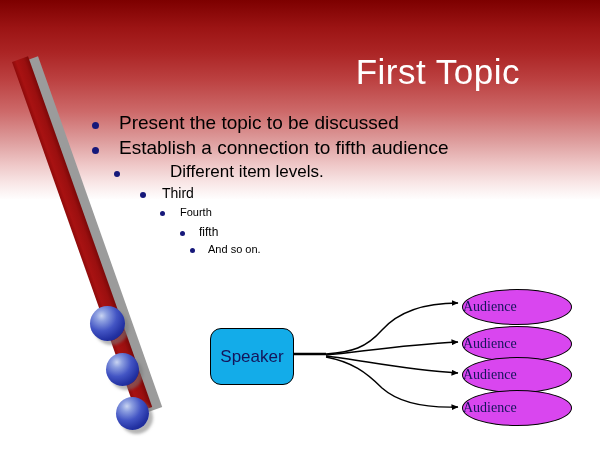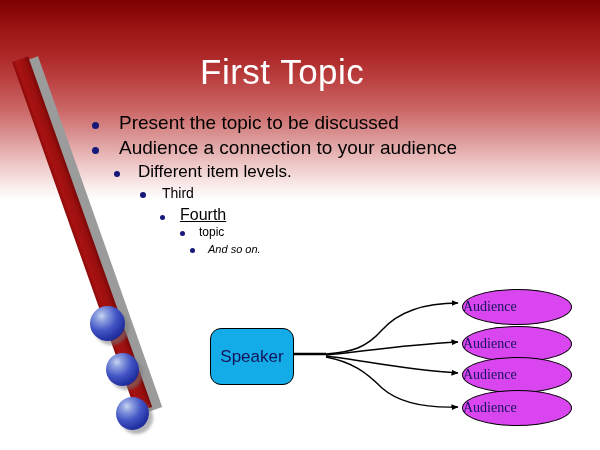--- a/index.html
+++ b/index.html
@@ -40,21 +40,21 @@
     height: 251px;
     background: #ffffff;
   }
 
   
   #title {
     position: absolute;
     left: 200px;
     top: 52px;
     width: 320px;
-    text-align: left;
+    text-align: right;
     color: #ffffff;
     font-size: 35px;
     font-weight: normal;
     letter-spacing: 0.5px;
     white-space: nowrap;
   }
 
   
   .ramp-shadow {
     position: absolute;
@@ -114,37 +114,37 @@
   .b-text {
     color: #000000;
     font-family: "Liberation Sans", sans-serif;
   }
 
   
   .lvl1 { margin-left: 0px;  height: 25px; }
   .lvl1 .b-dot { width: 7px; height: 7px; margin-right: 20px; }
   .lvl1 .b-text { font-size: 19px; }
   
-  .lvl2 { margin-left: 22px; height: 23px; }
+  .lvl2 { margin-left: 22px; height: 23px; gap: 32px; }
   .lvl2 .b-dot { width: 6px; height: 6px; margin-right: 18px; }
   .lvl2 .b-text { font-size: 17px; }
   
   .lvl3 { margin-left: 48px; height: 21px; }
   .lvl3 .b-dot { width: 6px; height: 6px; margin-right: 16px; }
   .lvl3 .b-text { font-size: 14px; }
   
   .lvl4 { margin-left: 68px; height: 19px; }
   .lvl4 .b-dot { width: 5px; height: 5px; margin-right: 15px; }
-  .lvl4 .b-text { font-size: 16px; text-decoration: underline; }
+  .lvl4 .b-text { font-size: 11px; }
   
   .lvl5 { margin-left: 88px; height: 18px; }
   .lvl5 .b-dot { width: 5px; height: 5px; margin-right: 14px; }
   .lvl5 .b-text { font-size: 12px; }
   
-  .lvl6 { margin-left: 98px; height: 17px; font-style: italic; }
+  .lvl6 { margin-left: 98px; height: 17px; }
   .lvl6 .b-dot { width: 5px; height: 5px; margin-right: 13px; }
   .lvl6 .b-text { font-size: 11px; }
 
   
   #diagram {
     position: absolute;
     left: 0; top: 0;
     width: 600px; height: 450px;
     pointer-events: none;
   }
@@ -206,41 +206,41 @@
   <div id="bullets">
 
     <div class="b-row lvl1">
       <span class="b-dot"></span>
       <span class="b-text">Present the topic to be discussed</span>
     </div>
 
 
     <div class="b-row lvl1">
       <span class="b-dot"></span>
-      <span class="b-text">Audience a connection to your audience</span>
+      <span class="b-text">Establish a connection to fifth audience</span>
     </div>
 
     <div class="b-row lvl2">
       <span class="b-dot"></span>
       <span class="b-text">Different item levels.</span>
     </div>
 
     <div class="b-row lvl3">
       <span class="b-dot"></span>
       <span class="b-text">Third</span>
     </div>
 
     <div class="b-row lvl4">
       <span class="b-dot"></span>
       <span class="b-text">Fourth</span>
     </div>
 
     <div class="b-row lvl5">
       <span class="b-dot"></span>
-      <span class="b-text">topic</span>
+      <span class="b-text">fifth</span>
     </div>
 
     <div class="b-row lvl6">
       <span class="b-dot"></span>
       <span class="b-text">And so on.</span>
     </div>
 
   </div>
 
   <svg id="diagram" viewBox="0 0 600 450" xmlns="http://www.w3.org/2000/svg">

